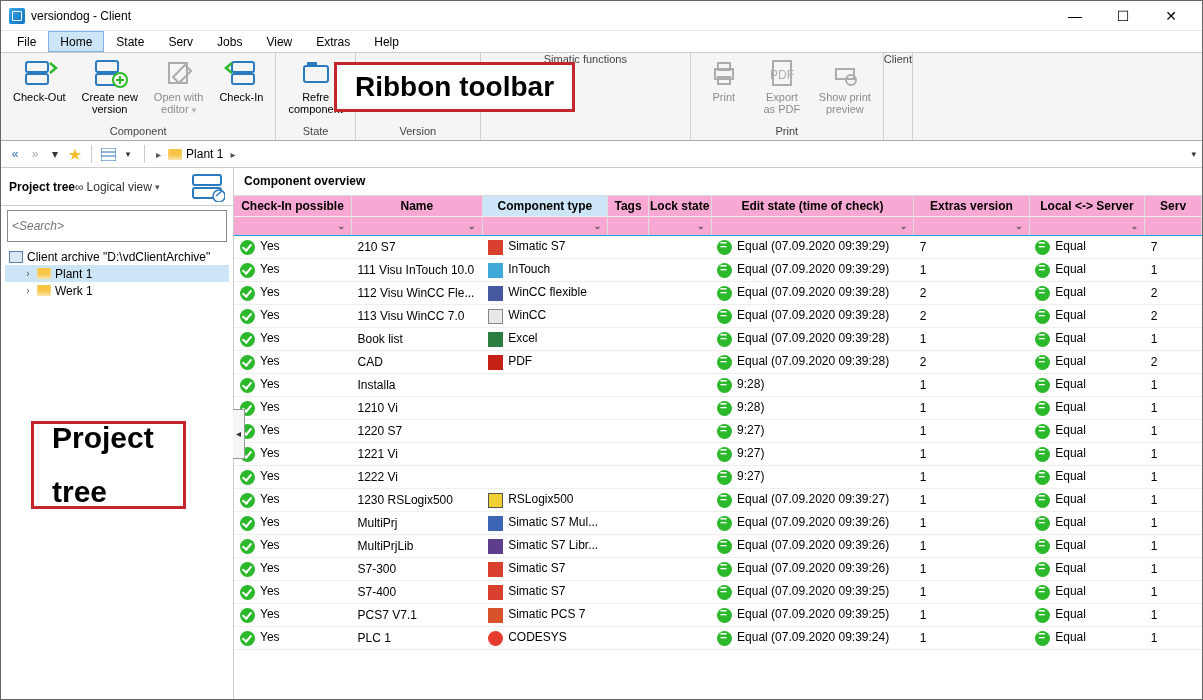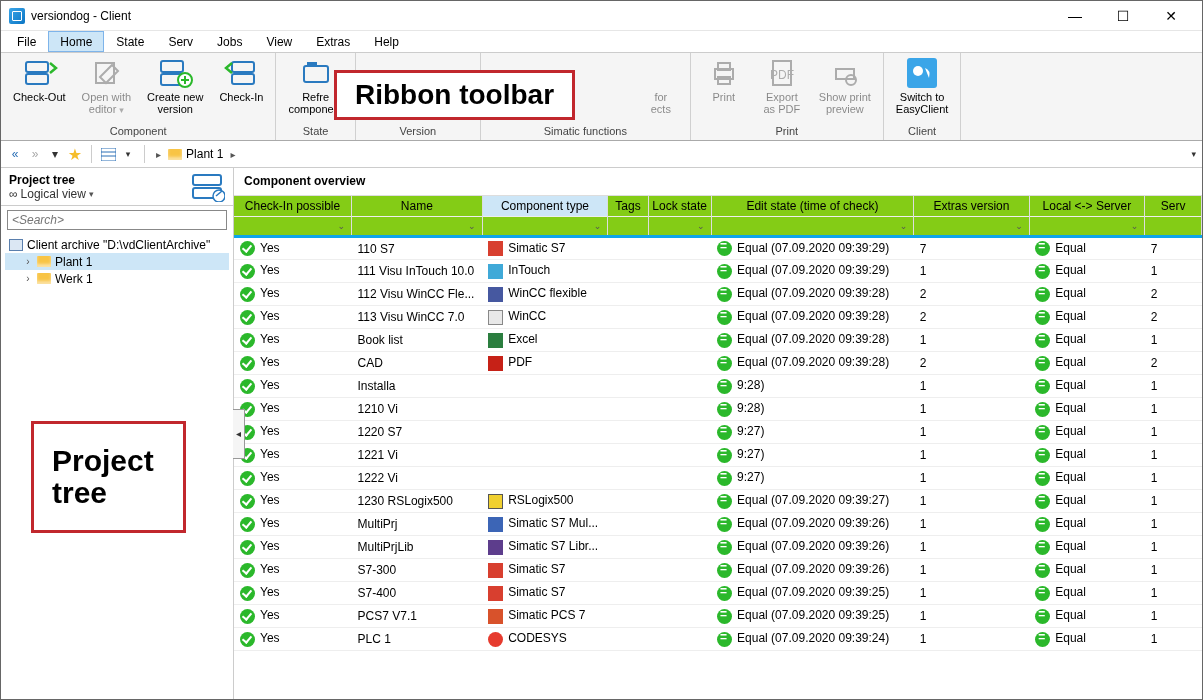--- a/index.html
+++ b/index.html
@@ -32,41 +32,41 @@
     .bc-icon { width:16px; height:16px; display:flex;align-items:center;justify-content:center;color:#2a6fb6;}
     .vsep { width:1px; height:18px; background:#ccc; margin:0 4px;}
     .folder-icon { width:14px; height:11px; background:#f8c445; border-radius:1px; box-shadow:inset 0 -3px 3px rgba(255,255,255,.5);}
     .breadcrumb-text{font-size:12px;}
     .chev{color:#555; font-size:10px; padding:0 3px;}
     
     .body { flex:1; display:flex; overflow:hidden;}
     
     .sidebar { width: 233px; border-right:1px solid #ccc; display:flex; flex-direction:column; position:relative;}
     .side-header { height: 38px; display:flex; align-items:center; padding:4px 8px; border-bottom:1px solid #ccc;}
-    .side-header-left { display:flex; flex-direction:column;}
+    .side-header-left { display:flex; flex-direction:row;}
     .side-title{font-weight:bold;}
     .side-sub{font-size:11px;color:#333; display:flex;align-items:center;gap:3px;}
     .side-icon { margin-left:auto; width:34px;height:30px;}
-    .search-box { margin:4px 6px; border:1px solid #888; height:20px; display:flex; align-items:center;}
+    .search-box { margin:4px 6px; border:1px solid #888; height:32px; display:flex; align-items:center;}
     .search-box input { border:none; outline:none; width:100%; font-style:italic; padding:0 4px; font-size:12px; color:#666;}
     .tree { padding: 2px 4px;}
     .tree-row { display:flex; align-items:center; height:17px; padding-left:4px; gap:4px;}
     .tree-row.l1{padding-left:18px;}
     .tree-row.sel { background:#cde6f7;}
     .expander{width:10px;text-align:center;color:#555;font-size:10px;}
     .drive-icon{width:14px;height:12px;border:1px solid #5a7fad;background:#dbe7f3;}
     .tree-label{font-size:12px;}
     .splitter-handle { position:absolute; right:-12px; top:50%; transform:translateY(-50%); width:12px; height:50px; border:1px solid #999; background:#f5f5f5; border-left:none; display:flex;align-items:center;justify-content:center; z-index:10;}
     .splitter-handle:before{content:'◂'; font-size:10px;color:#333;}
     
     .main { flex:1; display:flex; flex-direction:column; overflow:hidden; position:relative;}
     .main-header { height: 28px; padding: 6px 10px; font-weight:bold; border-bottom:1px solid #ddd;}
     .grid { flex:1; overflow:auto;}
     .grid table { border-collapse:collapse; width:100%;}
-    .grid th { font-weight:normal; background:#84cc16; border-right:1px solid #ddd; border-bottom:3px solid #0ea5e9; text-align:center; font-size:12px; padding:0;}
+    .grid th { font-weight:bold; background:#f9a8d4; border-right:1px solid #ddd; border-bottom:1px solid #0ea5e9; text-align:center; font-size:12px; padding:0;}
     .grid th .th-inner{ height:20px; line-height:20px;}
     .grid th.sel .th-inner { background:#cde6f7;}
     .grid th .filter-row { height:19px; border-top:1px solid #eee; display:flex; justify-content:flex-end; align-items:center; padding-right:6px;}
     .dropdown-arrow{font-size:9px;color:#555;}
     .grid td { border-bottom:1px solid #eee; height:23px; padding:0 6px; font-size:12px; white-space:nowrap; overflow:hidden; text-overflow:ellipsis;}
     .ok-icon { display:inline-block; width:15px; height:15px; border-radius:50%; background:#2bb82b; position:relative; vertical-align:middle; margin-right:5px;}
     .ok-icon:after{content:'';position:absolute;left:4px;top:2px;width:4px;height:7px;border:solid #fff;border-width:0 2px 2px 0;transform:rotate(40deg);}
     .eq-icon { display:inline-block; width:15px; height:15px; border-radius:50%; background:#2bb82b; position:relative; vertical-align:middle; margin-right:5px;}
     .eq-icon:after{content:'=';position:absolute;left:3px;top:-2px;color:#fff;font-weight:bold;font-size:12px;}
     .comp-icon { display:inline-block; width:15px; height:15px; vertical-align:middle; margin-right:5px; background:#6c7da6; position:relative;}
@@ -101,54 +101,54 @@
   <div class="menuitem active">Home</div>
   <div class="menuitem">State</div>
   <div class="menuitem">Serv</div>
   <div class="menuitem">Jobs</div>
   <div class="menuitem">View</div>
   <div class="menuitem">Extras</div>
   <div class="menuitem">Help</div>
 </div>
 
 <div class="ribbon">
-  <div class="callout" style="left:333px; top:17px; right:auto;">Ribbon toolbar</div>
+  <div class="callout" style="left:333px; top:9px; right:auto;">Ribbon toolbar</div>
 
   <div class="ribbon-group">
     <div class="ribbon-buttons">
       <div class="ribbon-btn">
         <div class="ribbon-icon">
             <svg width="32" height="28">
               <rect x="3" y="3" width="22" height="10" rx="2" fill="none" stroke="#2a7ac0" stroke-width="2"></rect>
               <rect x="3" y="15" width="22" height="10" rx="2" fill="none" stroke="#2a7ac0" stroke-width="2"></rect>
               <path d="M27 4 l6 5 l-6 5" fill="none" stroke="#2bb82b" stroke-width="2.5"></path>
             </svg>
           </div>
         <div class="ribbon-label">Check-Out</div>
-      </div>
-      <div class="ribbon-btn disabled">
-        <div class="ribbon-icon">
-            <svg width="28" height="28">
-              <rect x="4" y="4" width="18" height="20" fill="none" stroke="#555" stroke-width="2"></rect>
-              <path d="M20 6 l6 6 l-12 12 l-6-6z" fill="none" stroke="#555" stroke-width="2"></path>
-            </svg>
-          </div>
-        <div class="ribbon-label">Open with<br>editor <span class="dropdown-arrow">▾</span></div>
       </div>
       <div class="ribbon-btn">
         <div class="ribbon-icon">
             <svg width="32" height="28">
               <rect x="2" y="2" width="22" height="11" rx="2" fill="none" stroke="#2a7ac0" stroke-width="2"></rect>
               <rect x="2" y="15" width="22" height="11" rx="2" fill="none" stroke="#2a7ac0" stroke-width="2"></rect>
               <circle cx="26" cy="21" r="7" fill="#fff" stroke="#2bb82b" stroke-width="2"></circle>
               <path d="M26 17 v8 M22 21 h8" stroke="#2bb82b" stroke-width="2"></path>
             </svg>
           </div>
         <div class="ribbon-label">Create new<br>version</div>
       </div>
+      <div class="ribbon-btn disabled">
+        <div class="ribbon-icon">
+            <svg width="28" height="28">
+              <rect x="4" y="4" width="18" height="20" fill="none" stroke="#555" stroke-width="2"></rect>
+              <path d="M20 6 l6 6 l-12 12 l-6-6z" fill="none" stroke="#555" stroke-width="2"></path>
+            </svg>
+          </div>
+        <div class="ribbon-label">Open with<br>editor <span class="dropdown-arrow">▾</span></div>
+      </div>
       <div class="ribbon-btn">
         <div class="ribbon-icon">
             <svg width="32" height="28">
               <rect x="7" y="3" width="22" height="10" rx="2" fill="none" stroke="#2a7ac0" stroke-width="2"></rect>
               <rect x="7" y="15" width="22" height="10" rx="2" fill="none" stroke="#2a7ac0" stroke-width="2"></rect>
               <path d="M7 4 l-6 5 l6 5" fill="none" stroke="#2bb82b" stroke-width="2.5"></path>
             </svg>
           </div>
         <div class="ribbon-label">Check-In</div>
       </div>
@@ -170,26 +170,20 @@
     </div>
     <div class="ribbon-group-label">State</div>
   </div>
 
   <div class="ribbon-group" style="width:125px">
     <div class="ribbon-buttons"></div>
     <div class="ribbon-group-label">Version</div>
   </div>
 
   <div class="ribbon-group" style="width:210px;">
-    <div class="ribbon-buttons" style="justify-content:flex-end; width:100%;">
-      <div class="ribbon-btn disabled" style="min-width:50px;">
-        <div class="ribbon-icon"></div>
-        <div class="ribbon-label">for<br>ects</div>
-      </div>
-    </div>
     <div class="ribbon-group-label">Simatic functions</div>
   </div>
 
   <div class="ribbon-group">
     <div class="ribbon-buttons">
       <div class="ribbon-btn disabled">
         <div class="ribbon-icon">
             <svg width="28" height="26">
               <rect x="5" y="9" width="18" height="10" fill="none" stroke="#555" stroke-width="2"></rect>
               <rect x="8" y="3" width="12" height="7" fill="none" stroke="#555" stroke-width="2"></rect>
@@ -214,32 +208,20 @@
               <circle cx="20" cy="20" r="5" fill="none" stroke="#555" stroke-width="2"></circle>
             </svg>
           </div>
         <div class="ribbon-label">Show print<br>preview</div>
       </div>
     </div>
     <div class="ribbon-group-label">Print</div>
   </div>
 
   <div class="ribbon-group">
-    <div class="ribbon-buttons">
-      <div class="ribbon-btn">
-        <div class="ribbon-icon">
-            <svg width="30" height="30">
-              <rect width="30" height="30" rx="3" fill="#3aa5e8"></rect>
-              <circle cx="11" cy="13" r="5" fill="#fff"></circle>
-              <path d="M18 10 q6 2 4 10" fill="#fff"></path>
-            </svg>
-          </div>
-        <div class="ribbon-label">Switch to<br>EasyClient</div>
-      </div>
-    </div>
     <div class="ribbon-group-label">Client</div>
   </div>
 </div>
 
 <div class="breadcrumb">
   <span class="bc-icon" style="color:#2a6fb6;">«</span>
   <span class="bc-icon" style="color:#aaa;">»</span>
   <span class="bc-icon" style="color:#333;">▾</span>
   <span class="bc-icon" style="color:#f5bd2a;font-size:16px;">★</span>
   <span class="vsep"></span>
@@ -290,21 +272,21 @@
         <span class="expander">›</span>
         <span class="folder-icon"></span>
         <span class="tree-label">Plant 1</span>
       </div>
       <div class="tree-row l1">
         <span class="expander">›</span>
         <span class="folder-icon"></span>
         <span class="tree-label">Werk 1</span>
       </div>
     </div>
-    <div class="callout" style="left:30px; top:253px; width:155px; height:112px; font-size:30px; text-align:left; justify-content:flex-start; line-height:32px;">Project<br>tree</div>
+    <div class="callout" style="left:30px; top:253px; width:155px; height:88px; font-size:30px; text-align:left; justify-content:flex-start; line-height:54px;">Project<br>tree</div>
     <div class="splitter-handle"></div>
   </div>
 
   <div class="main">
     <div class="main-header">Component overview</div>
     <div class="grid">
       <table>
         <thead>
           <tr>
             <th class="c-checkin">
@@ -355,21 +337,21 @@
               </th>
             <th class="c-sver">
                 <div class="th-inner">Serv</div>
                 <div class="filter-row"></div>
               </th>
           </tr>
         </thead>
         <tbody id="grid-body">
             <tr>
               <td class="c-checkin"><span class="ok-icon"></span>Yes</td>
-              <td class="c-name">110 S7</td>
+              <td class="c-name">210 S7</td>
               <td class="c-type"><span class="comp-icon s7"></span>Simatic S7</td>
               <td class="c-tags"></td>
               <td class="c-lock"></td>
               <td class="c-edit"><span class="eq-icon"></span>Equal (07.09.2020 09:39:29)</td>
               <td class="c-lver">7</td>
               <td class="c-ls"><span class="eq-icon"></span>Equal</td>
               <td class="c-sver">7</td>
             </tr>
             <tr>
               <td class="c-checkin"><span class="ok-icon"></span>Yes</td>

